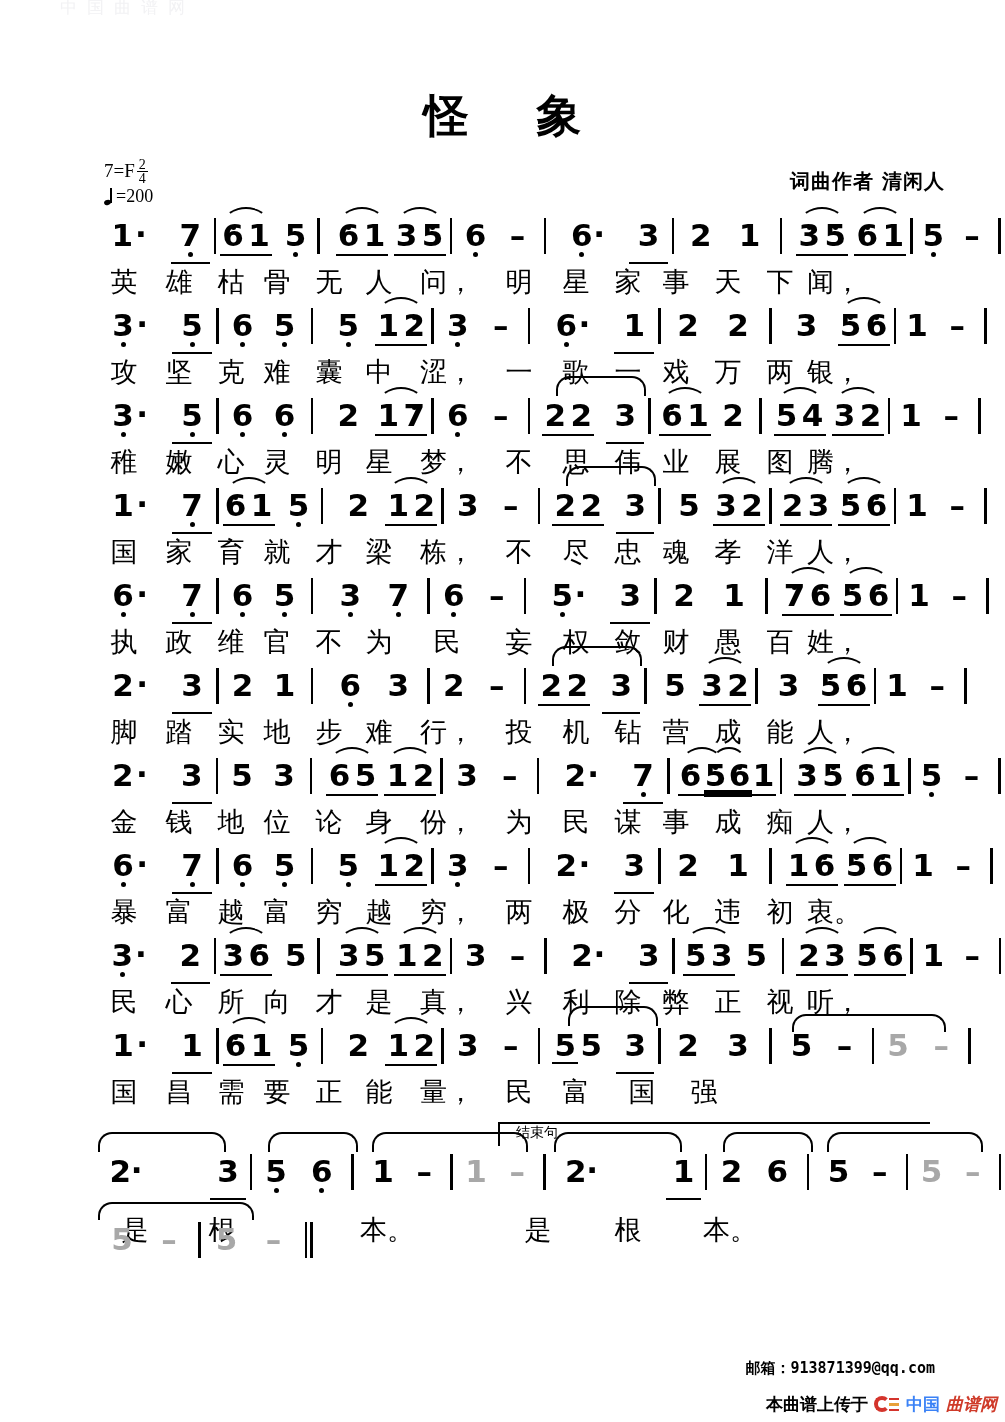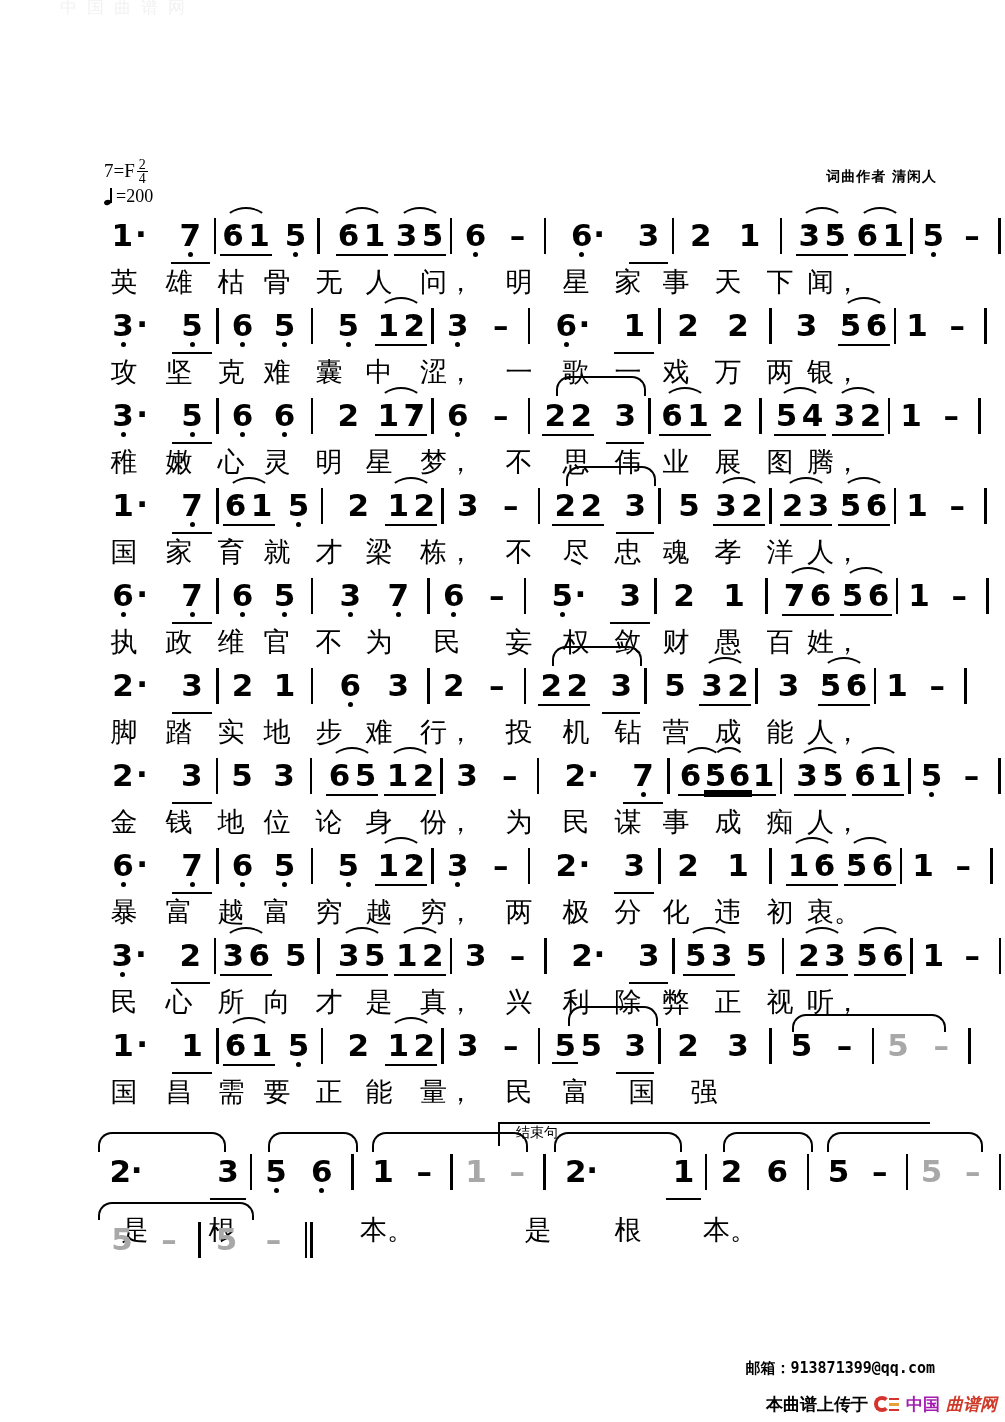--- a/index.html
+++ b/index.html
@@ -97,23 +97,23 @@
     content: "";
     position: absolute;
     left: 0px; top: 11.5px;
     width: 7px; height: 5px;
     background: #000;
     border-radius: 50%;
     transform: rotate(-18deg);
   }
   .author {
     position: absolute;
-    right: 68px;
+    right: 60px;
     top: 168px;
-    font-size: 14px;
+    font-size: 20px;
     font-family: "DejaVu Sans", "Liberation Sans", sans-serif;
     font-weight: bold;
     letter-spacing: 1px;
     white-space: nowrap;
   }
 
   
   .systems {
     position: absolute;
     left: 0;
@@ -307,30 +307,31 @@
     flex-direction: column;
     justify-content: space-between;
   }
   .credit .logo .lines span {
     display: block;
     height: 2.4px;
     background: #d4342c;
   }
   .credit .logo .lines span:nth-child(2) { background: #e8a13a; }
   .credit .logo .lines span:nth-child(3) { background: #d4342c; }
-  .credit .cn { color: #a21caf; }
+  .credit .cn { color: #3b82f6; }
   .credit .red { color: #cf3b2a; font-style: italic; }
 </style>
 </head>
 <body>
 
 <div class="page">
 
   <div class="watermark">中国曲谱网</div>
 
+  <div class="title">怪  象</div>
 
   <div class="keysig">
     <div class="row1">
       <span>7=F</span>
       <span class="frac">
         <span class="num">2</span>
         <span class="den">4</span>
       </span>
     </div>
   </div>

